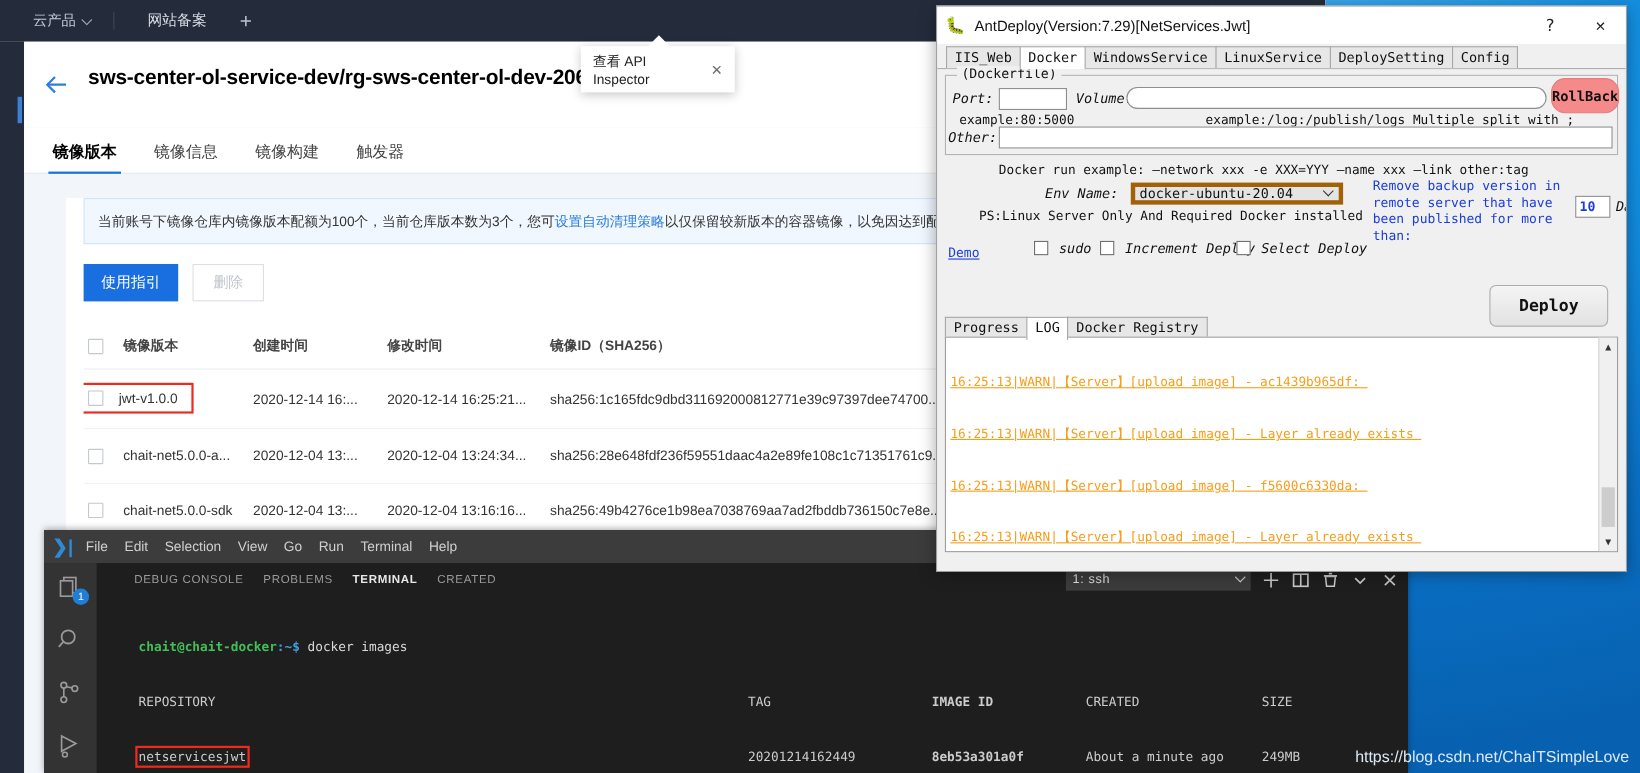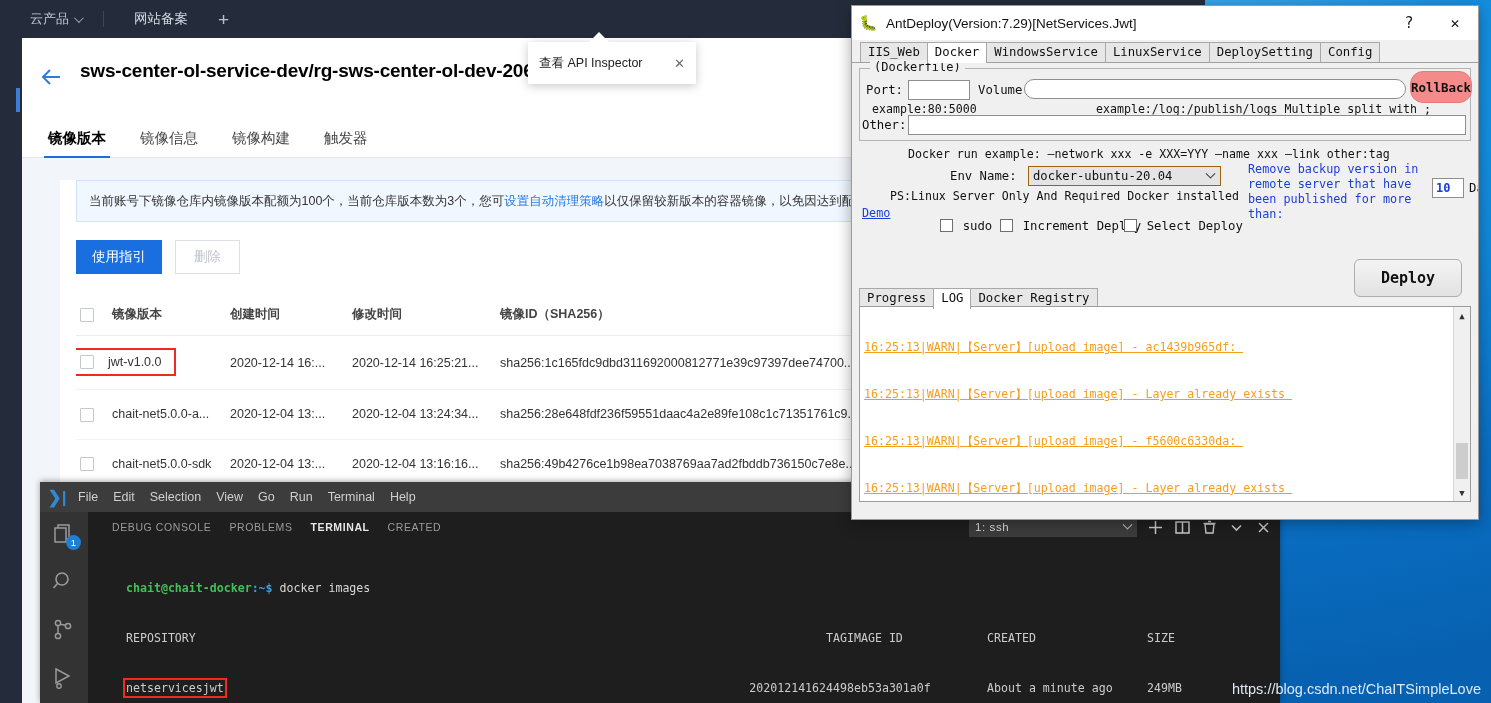--- a/index.html
+++ b/index.html
@@ -71,21 +71,21 @@
   }
   .hdr-text { color: #d6dbe4; font-size: 13px; padding: 0 10px; cursor: pointer; }
   .mail-badge {
     position: absolute; left: 26px; top: 5px;
     min-width: 17px; height: 17px; padding: 0 4px; border-radius: 9px;
     background: #1e6fdb; color: #fff; font-size: 11px;
     display: flex; align-items: center; justify-content: center;
   }
   
   .api-tip {
-    position: absolute; left: 528px; top: 42px; width: 168px; height: 42px;
+    position: absolute; left: 528px; top: 42px; width: 140px; height: 42px;
     background: #fff; box-shadow: 0 2px 9px rgba(0,0,0,.22);
     display: flex; align-items: center; gap: 6px; padding: 0 11px;
     font-size: 12.5px; color: #222; z-index: 30;
   }
   .api-tip .arr {
     position: absolute; left: 64px; top: -7px; width: 14px; height: 14px;
     background: #fff; transform: rotate(45deg);
   }
   .api-tip .label { position: relative; z-index: 2; }
   .api-tip .x { position: relative; z-index: 2; color: #6b6b6b; font-size: 13px; cursor: pointer; margin-left: auto; }
@@ -193,21 +193,21 @@
     display: flex; flex-direction: column; align-items: center; padding-top: 10px; gap: 22px;
   }
   .act-ico { width: 26px; height: 26px; position: relative; cursor: pointer; color: #9a9a9a; }
   .act-badge {
     position: absolute; right: -4px; bottom: -2px; width: 15px; height: 15px;
     border-radius: 50%; background: #1f7fd4; color: #fff; font-size: 9.5px;
     display: flex; align-items: center; justify-content: center;
   }
   .panel { position: absolute; left: 48px; top: 0; right: 0; bottom: 0; background: #1e1e1e; }
   .panel-tabs {
-    height: 30px; display: flex; align-items: center; gap: 18px; padding-left: 24px;
+    height: 30px; display: flex; align-items: center; gap: 18px; padding-left: 34px;
     font-size: 10.5px; letter-spacing: .6px; color: #9b9b9b; position: relative;
   }
   .panel-tabs .pt { cursor: pointer; }
   .panel-tabs .pt.sel { color: #e7e7e7; font-weight: bold; }
   .panel-right {
     position: absolute; right: 8px; top: 0; height: 30px;
     display: flex; align-items: center; gap: 10px;
   }
   .term-select {
     width: 168px; height: 20px; background: #3c3c3c; color: #ddd; font-size: 11.5px;
@@ -222,22 +222,22 @@
   .term-body {
     position: absolute; left: 0; top: 30px; right: 0; bottom: 0; padding: 4px 0 0 38px;
     font-family: "DejaVu Sans Mono", monospace; font-size: 11.6px; line-height: 16.8px;
     color: #cccccc; white-space: pre; overflow: hidden;
   }
   .t-prompt .usr { color: #40c057; font-weight: bold; }
   .t-prompt .pth { color: #3b9fe0; font-weight: bold; }
   .t-prompt .cmd { color: #d8d8d8; }
   .trow { display: block; }
   .tc1 { display: inline-block; width: 554px; }
-  .tc2 { display: inline-block; width: 167px; text-align: right; }
-  .tc3 { display: inline-block; width: 140px; }
+  .tc2 { display: inline-block; width: 167px; }
+  .tc3 { display: inline-block; width: 140px; font-weight: bold; }
   .tc4 { display: inline-block; width: 160px; }
   .hl-red {
     outline: 2.5px solid #ee2b1d; outline-offset: 1px;
   }
 
   
   .ant {
     position: absolute; left: 851px; top: 5px; width: 628px; height: 515px;
     background: #f0f0f0; border: 1px solid #9a9a9a;
     box-shadow: 0 3px 14px rgba(0,0,0,.35);
@@ -266,33 +266,33 @@
   .ant-main { position: absolute; left: 0; right: 0; top: 57px; bottom: 0; background: #f0f0f0; }
 
   .fieldset {
     position: absolute; left: 7px; right: 7px; top: 5px; height: 73px;
     border: 1px solid #b4b4b4;
   }
   .fs-legend {
     position: absolute; left: 10px; top: -9px; background: #f0f0f0; padding: 0 4px;
     font-size: 12px; color: #111;
   }
-  .lbl { font-size: 12.3px; color: #111; }
+  .lbl { font-size: 12.3px; color: #111; font-style: italic; }
   .ti { border: 1px solid #8e8e8e; background: #fff; height: 20px; font-size: 12px; padding: 0 3px;
         font-family: inherit; }
   .hint { font-size: 11.6px; color: #111; }
   .rollback {
     position: absolute; right: 6px; top: 8px; width: 62px; height: 32px;
     background: #f58a8a; border: 1px solid #e87a7a; border-radius: 13px;
     display: flex; align-items: center; justify-content: center;
     font-size: 12.5px; font-weight: bold; color: #111; cursor: pointer;
   }
   .bluetext { color: #1b3ed8; font-size: 11.8px; line-height: 15px; }
   .combo {
-    height: 20px; background: #e4e4e4; border: 1px solid #a16207;
+    height: 20px; background: #e4e4e4; border: 4px solid #a16207;
     display: flex; align-items: center; padding: 0 4px; font-size: 12.2px; color: #111;
     position: relative; cursor: pointer;
   }
   .combo .cc {
     position: absolute; right: 6px; width: 7px; height: 7px;
     border-right: 1.4px solid #333; border-bottom: 1.4px solid #333;
     transform: rotate(45deg) translate(-2px,-2px);
   }
   .ckbx { width: 13px; height: 13px; border: 1px solid #6f6f6f; background: #fff; display: inline-block;
           vertical-align: -2px; cursor: pointer; }
@@ -633,21 +633,21 @@
       <div class="combo" style="position:absolute;left:176px;top:103px;width:193px;">
         <span>docker-ubuntu-20.04</span>
         <span class="cc"></span>
       </div>
       <span class="hint" style="position:absolute;left:38px;top:126px;">PS:Linux Server Only And Required Docker installed</span>
 
       <div class="bluetext" style="position:absolute;left:396px;top:99px;width:180px;">Remove backup version in remote server that have been published for more than:</div>
       <input class="ti" style="position: absolute; left: 580px; top: 115px; width: 32px; color: rgb(27, 62, 216); font-weight: bold;" value="10">
       <span class="lbl" style="position:absolute;left:617px;top:118px;">Days</span>
 
-      <span class="bluetext" style="position:absolute;left:10px;top:143px;text-decoration:underline;cursor:pointer;">Demo</span>
+      <span class="bluetext" style="position:absolute;left:10px;top:160px;text-decoration:underline;cursor:pointer;">Demo</span>
 
       <span style="position:absolute;left:88px;top:152px;">
         <span class="ckbx"></span>
         <span class="lbl">sudo</span>
       </span>
       <span style="position:absolute;left:148px;top:152px;">
         <span class="ckbx"></span>
         <span class="lbl">Increment Deploy</span>
       </span>
       <span style="position:absolute;left:272px;top:152px;">

